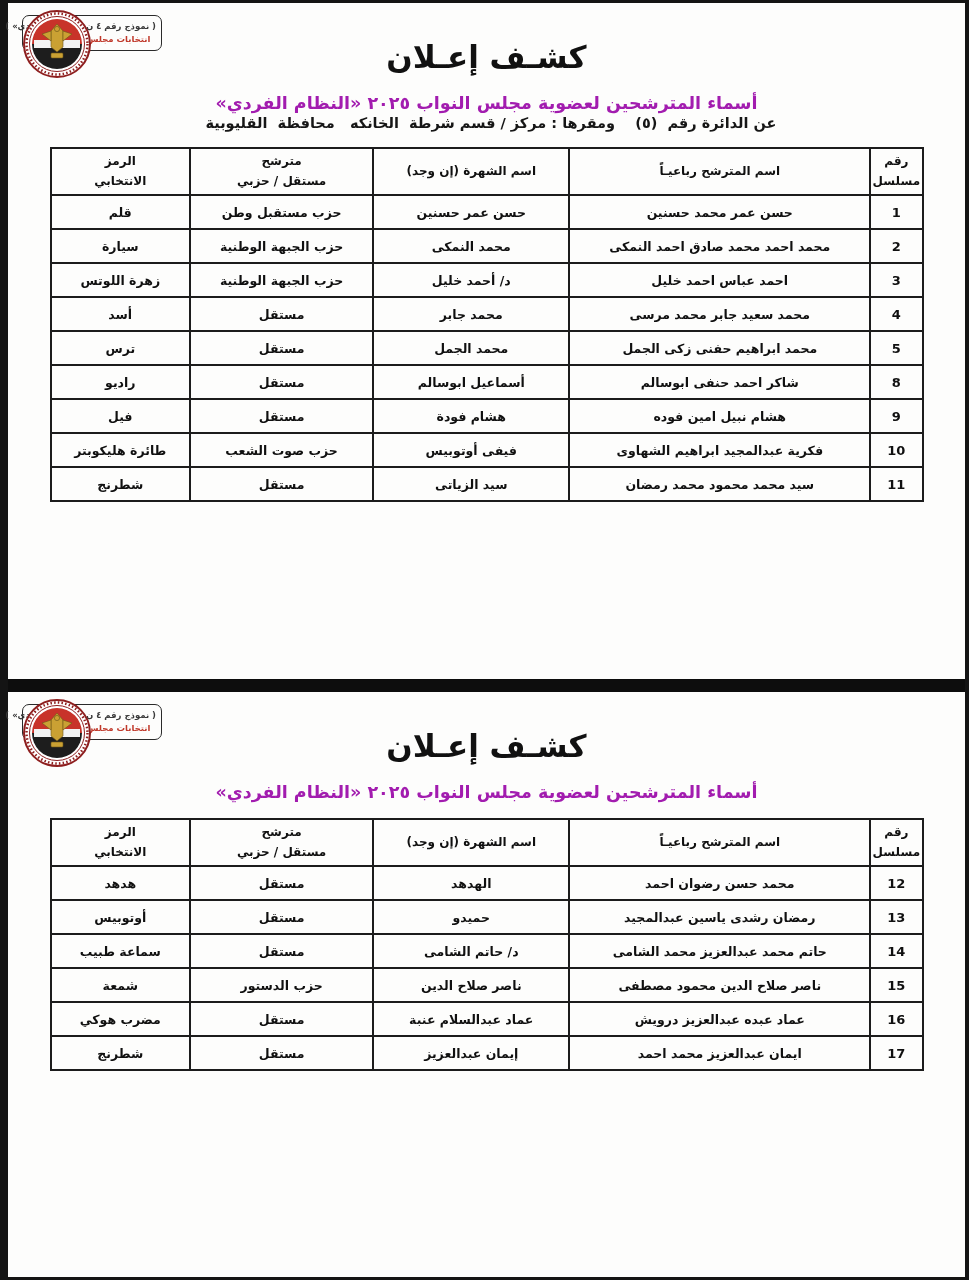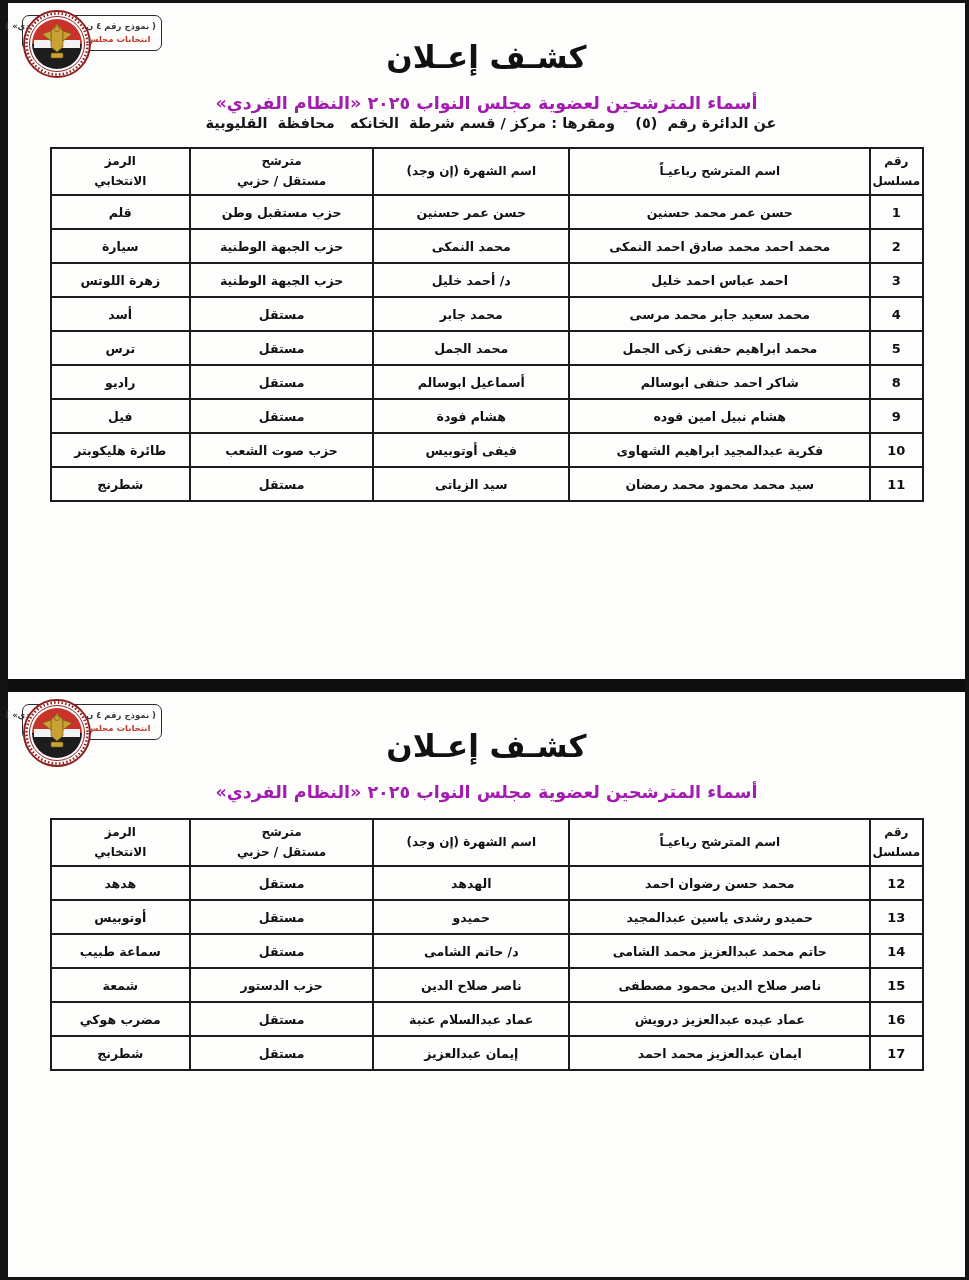--- a/index.html
+++ b/index.html
@@ -268,21 +268,21 @@
           <tr>
             <td class="serial">12</td>
             <td>محمد حسن رضوان احمد</td>
             <td>الهدهد</td>
             <td>مستقل</td>
             <td>هدهد</td>
           </tr>
 
           <tr>
             <td class="serial">13</td>
-            <td>حميدو رشدى ياسين عبدالمجيد</td>
+            <td>رمضان رشدى ياسين عبدالمجيد</td>
             <td>حميدو</td>
             <td>مستقل</td>
             <td>أوتوبيس</td>
           </tr>
 
           <tr>
             <td class="serial">14</td>
             <td>حاتم محمد عبدالعزيز محمد الشامى</td>
             <td>د/ حاتم الشامى</td>
             <td>مستقل</td>

